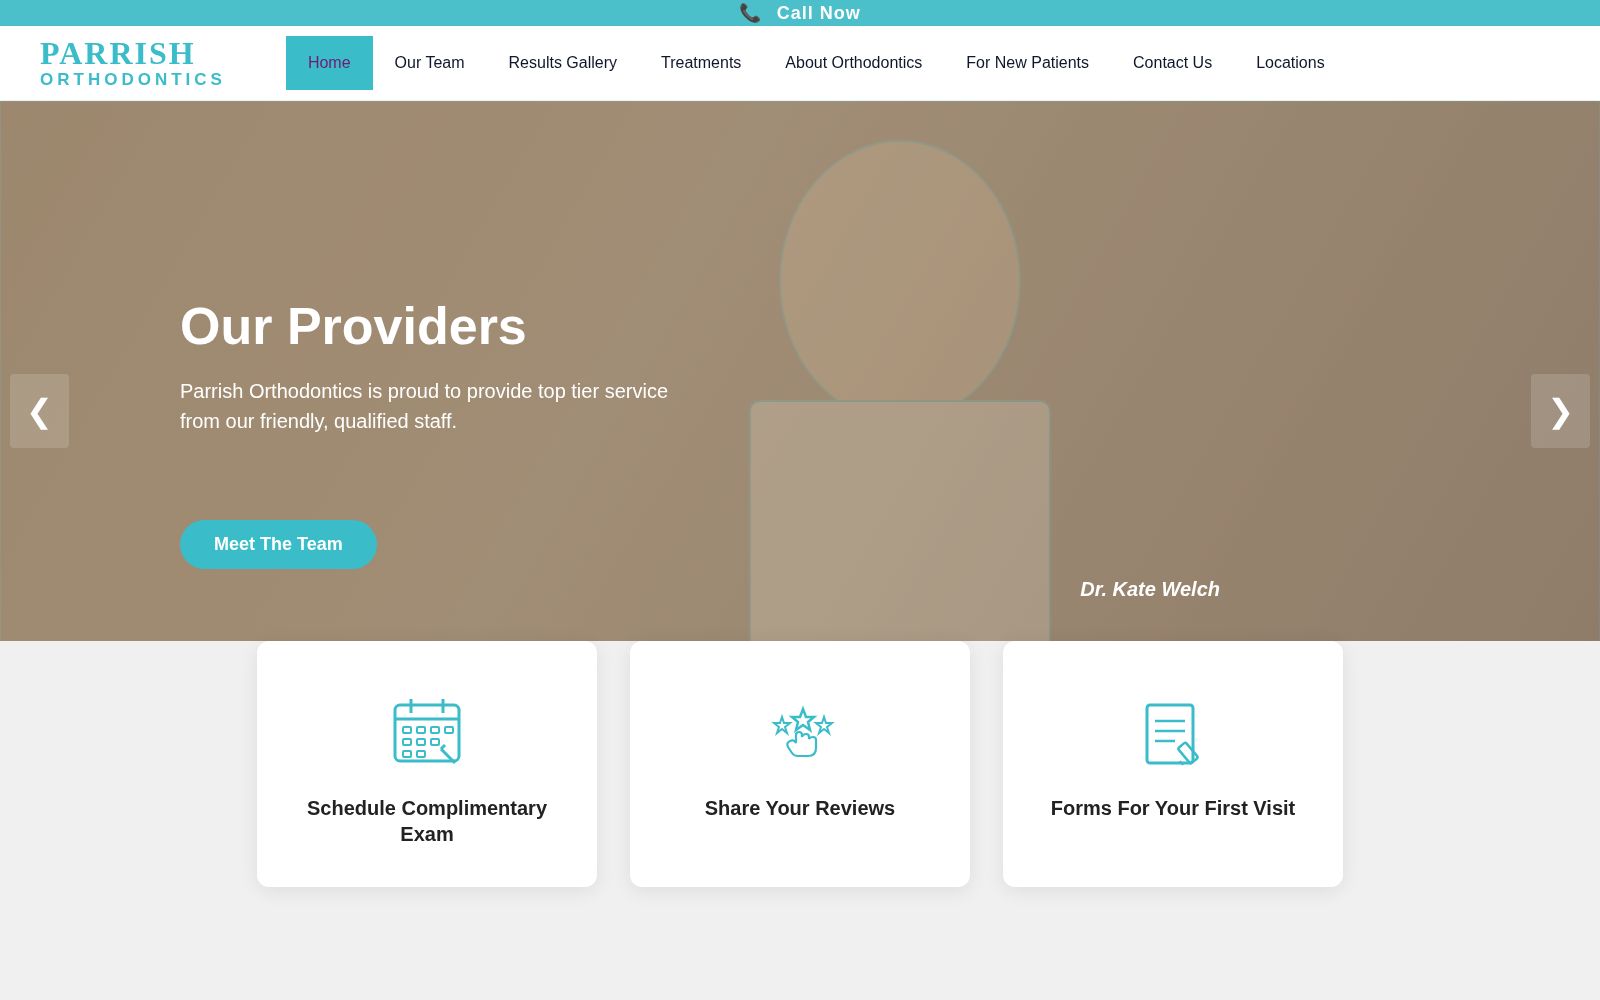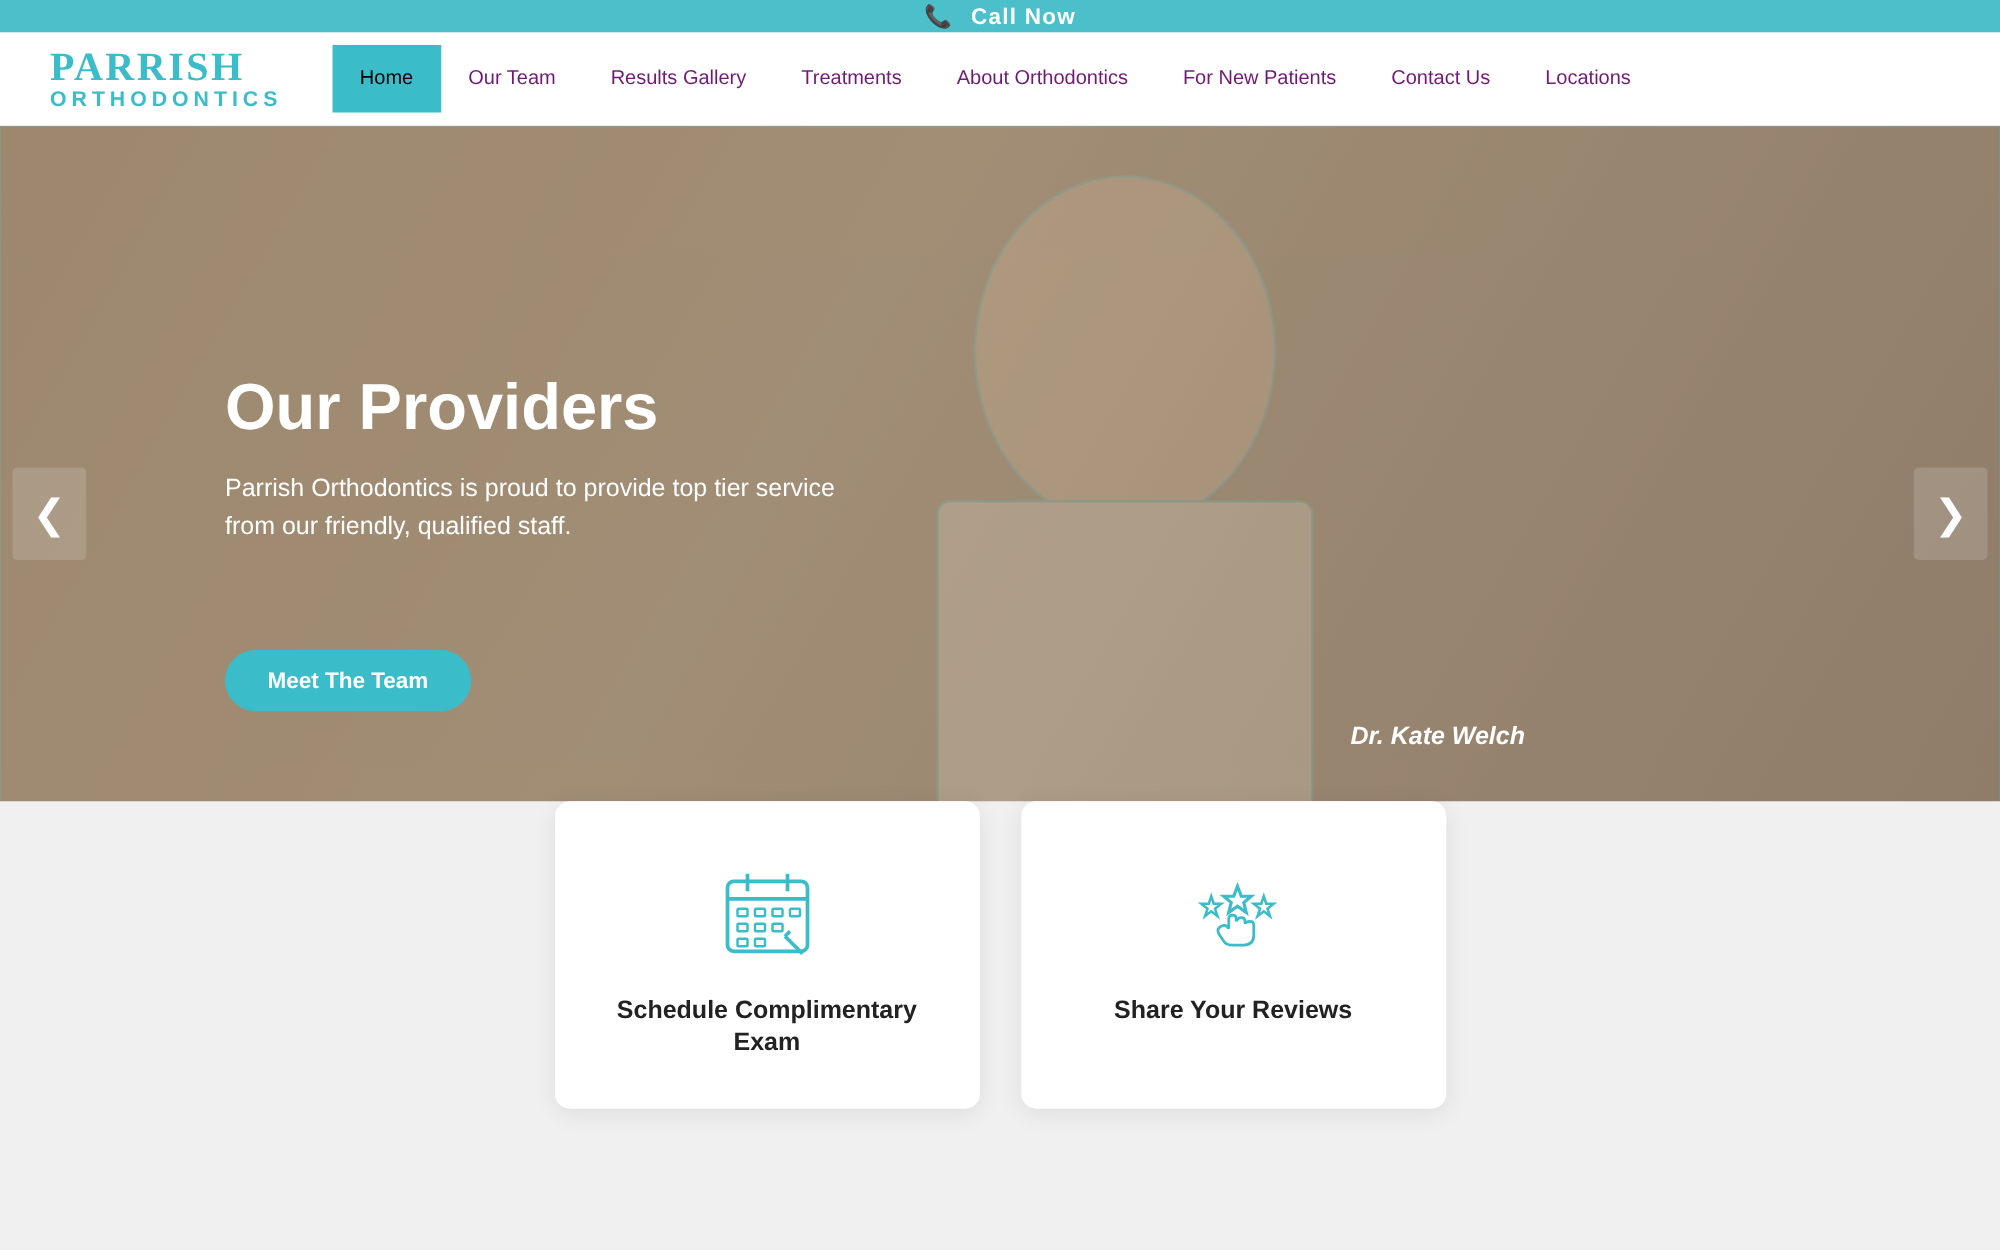--- a/index.html
+++ b/index.html
@@ -48,27 +48,28 @@
     }
     nav {
       display: flex;
       align-items: center;
       gap: 0;
       flex: 1;
     }
     .nav-item {
       padding: 18px 22px;
       font-size: 16px;
-      color: #701a75;
+      color: #0f172a;
       cursor: pointer;
       white-space: nowrap;
     }
     .nav-item.active {
       background: #3abcc9;
-      color: #000000;
+      color: #701a75;
+      margin-left: 20px;
     }
 
     
     .hero {
       position: relative;
       width: 100%;
       height: 620px;
       background: linear-gradient(rgba(50,50,50,0.35), rgba(50,50,50,0.35)),
                   #b8a898;
       display: flex;
@@ -279,14 +280,30 @@
         <polygon points="20,32 22,26 24,32 30,32 25,36 27,42 22,38 17,42 19,36 14,32" stroke="#3abcc9" stroke-width="2" fill="none"></polygon>
         <polygon points="40,26 43,18 46,26 54,26 48,31 50,39 43,34 36,39 38,31 32,26" stroke="#3abcc9" stroke-width="2.5" fill="none"></polygon>
         <polygon points="62,32 64,26 66,32 72,32 67,36 69,42 64,38 59,42 61,36 56,32" stroke="#3abcc9" stroke-width="2" fill="none"></polygon>
 
         <path d="M36 52 L36 44 Q36 41 39 41 Q42 41 42 44 L42 46 Q43 43 46 43 Q49 43 49 46 L49 48 Q50 46 53 46 Q56 46 56 49 L56 57 Q56 65 48 65 L38 65 Q34 65 32 62 L28 56 Q26 52 30 50 Q34 48 36 52 Z" stroke="#3abcc9" stroke-width="2.2" fill="none"></path>
       </svg>
     </div>
     <div class="card-label">Share Your Reviews</div>
   </div>
 
+  <div class="card">
+    <div class="card-icon">
+      <svg viewBox="0 0 80 80" width="80" height="80">
+
+        <rect x="14" y="14" width="46" height="58" rx="3" stroke="#3abcc9" stroke-width="3"></rect>
+
+        <line x1="22" y1="30" x2="52" y2="30" stroke="#3abcc9" stroke-width="2.5"></line>
+        <line x1="22" y1="40" x2="52" y2="40" stroke="#3abcc9" stroke-width="2.5"></line>
+        <line x1="22" y1="50" x2="42" y2="50" stroke="#3abcc9" stroke-width="2.5"></line>
+
+        <rect x="50" y="52" width="10" height="20" rx="2" transform="rotate(-40 55 62)" stroke="#3abcc9" stroke-width="2.5"></rect>
+        <line x1="47" y1="70" x2="50" y2="74" stroke="#3abcc9" stroke-width="2"></line>
+      </svg>
+    </div>
+    <div class="card-label">Forms For Your First Visit</div>
+  </div>
 
 </section>
 
 </body></html>

